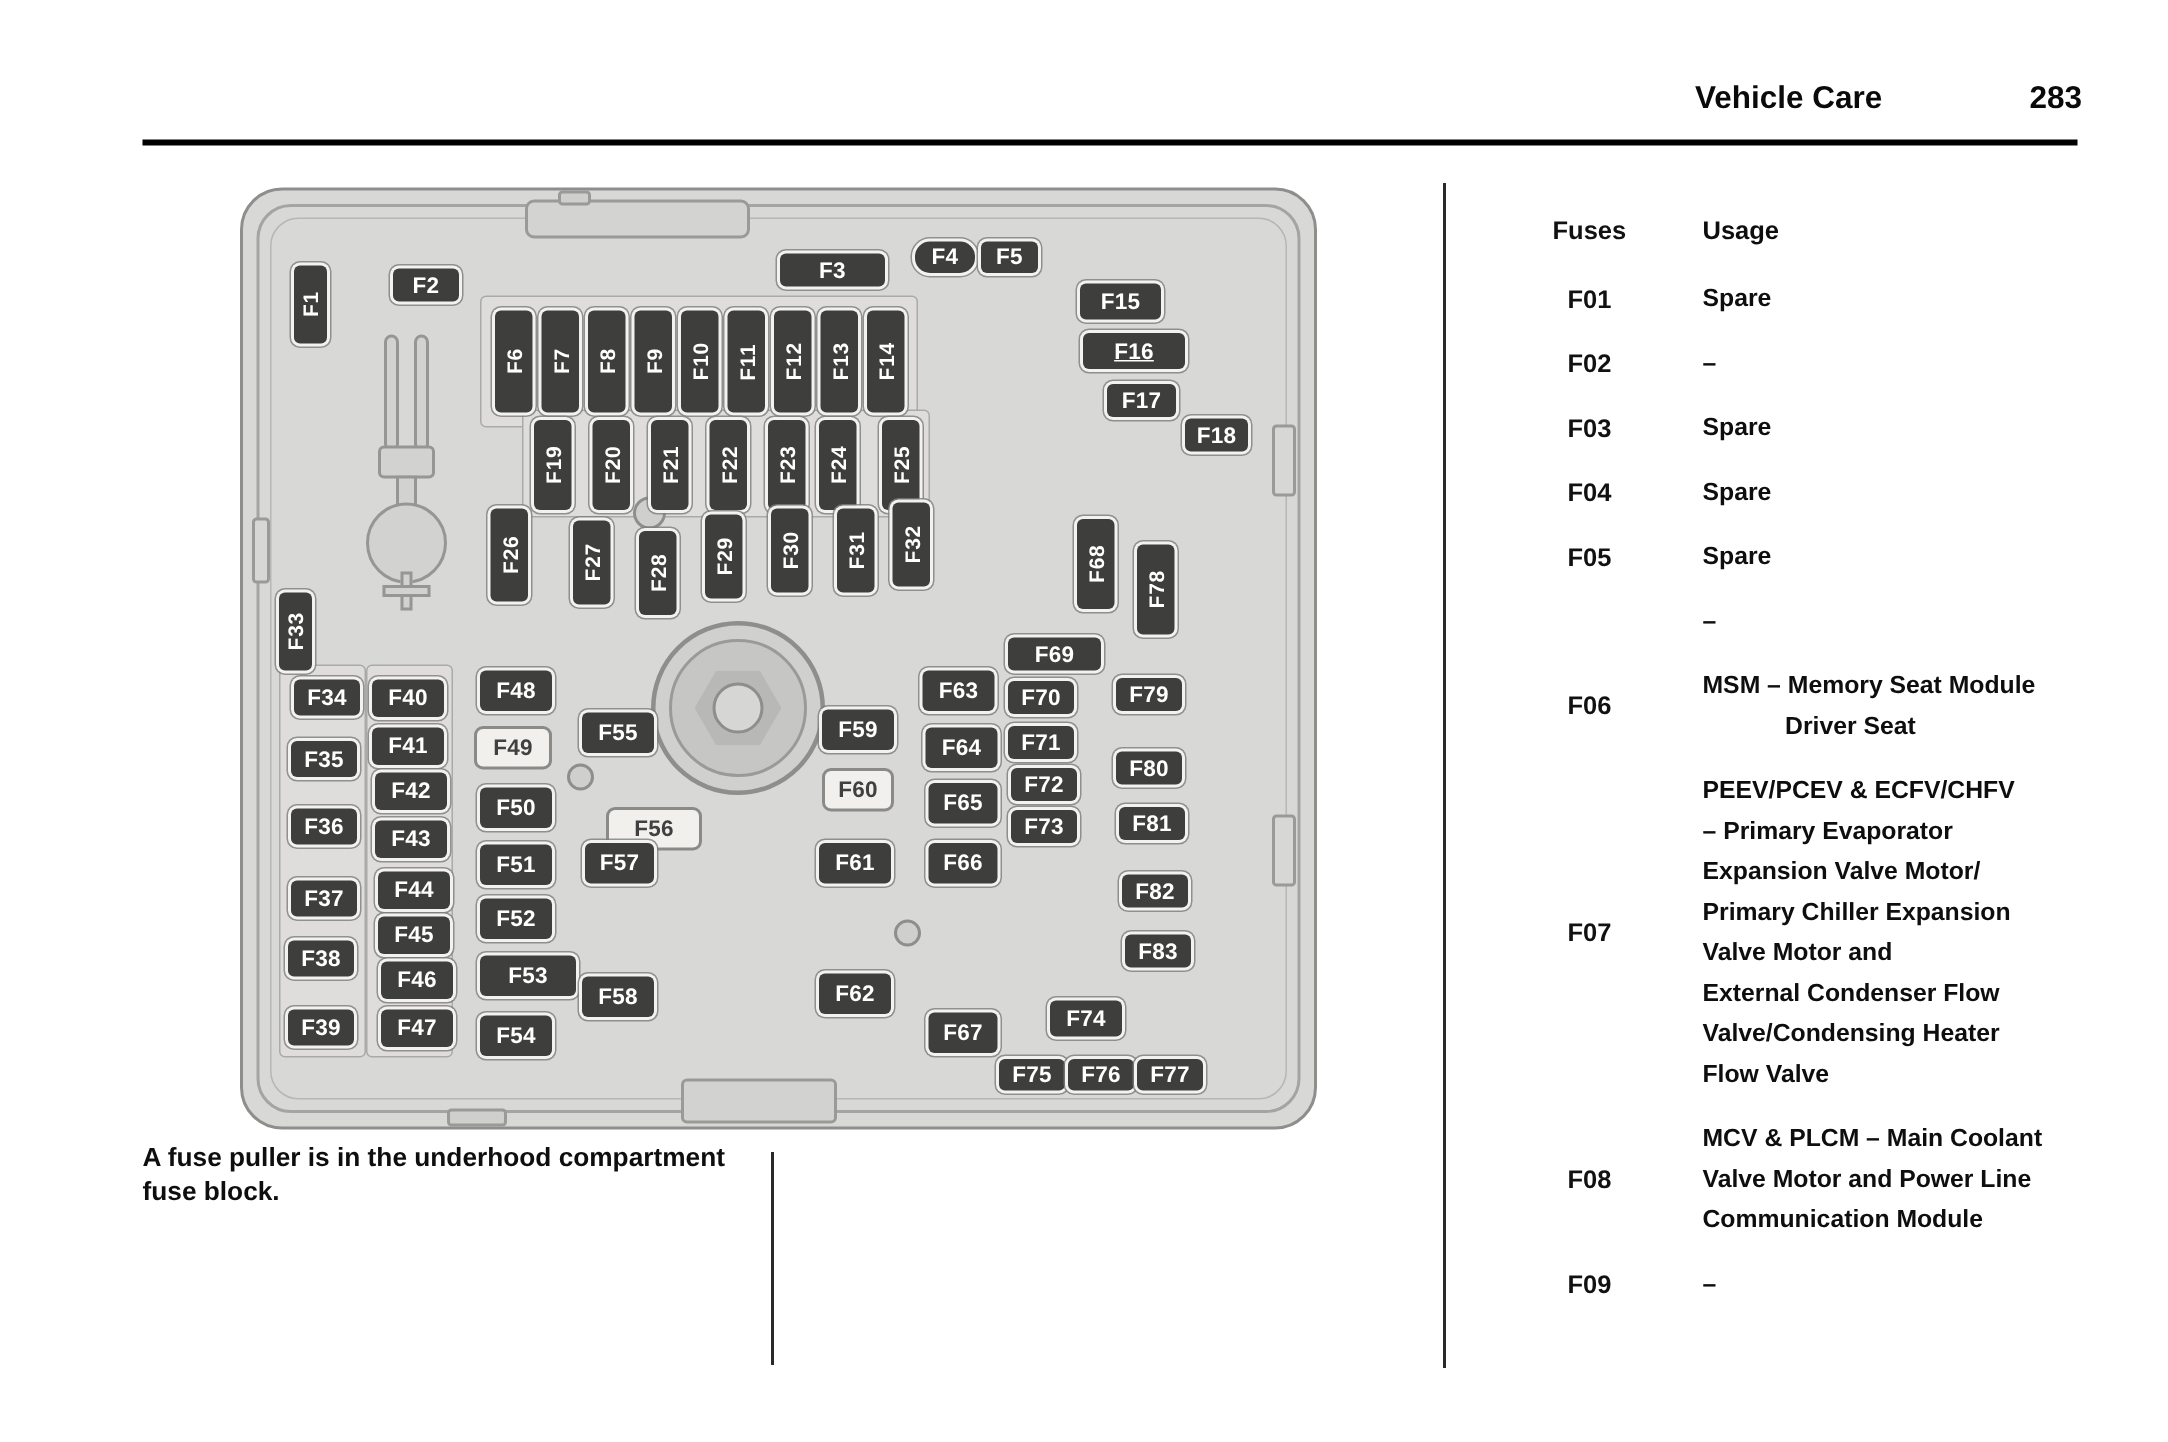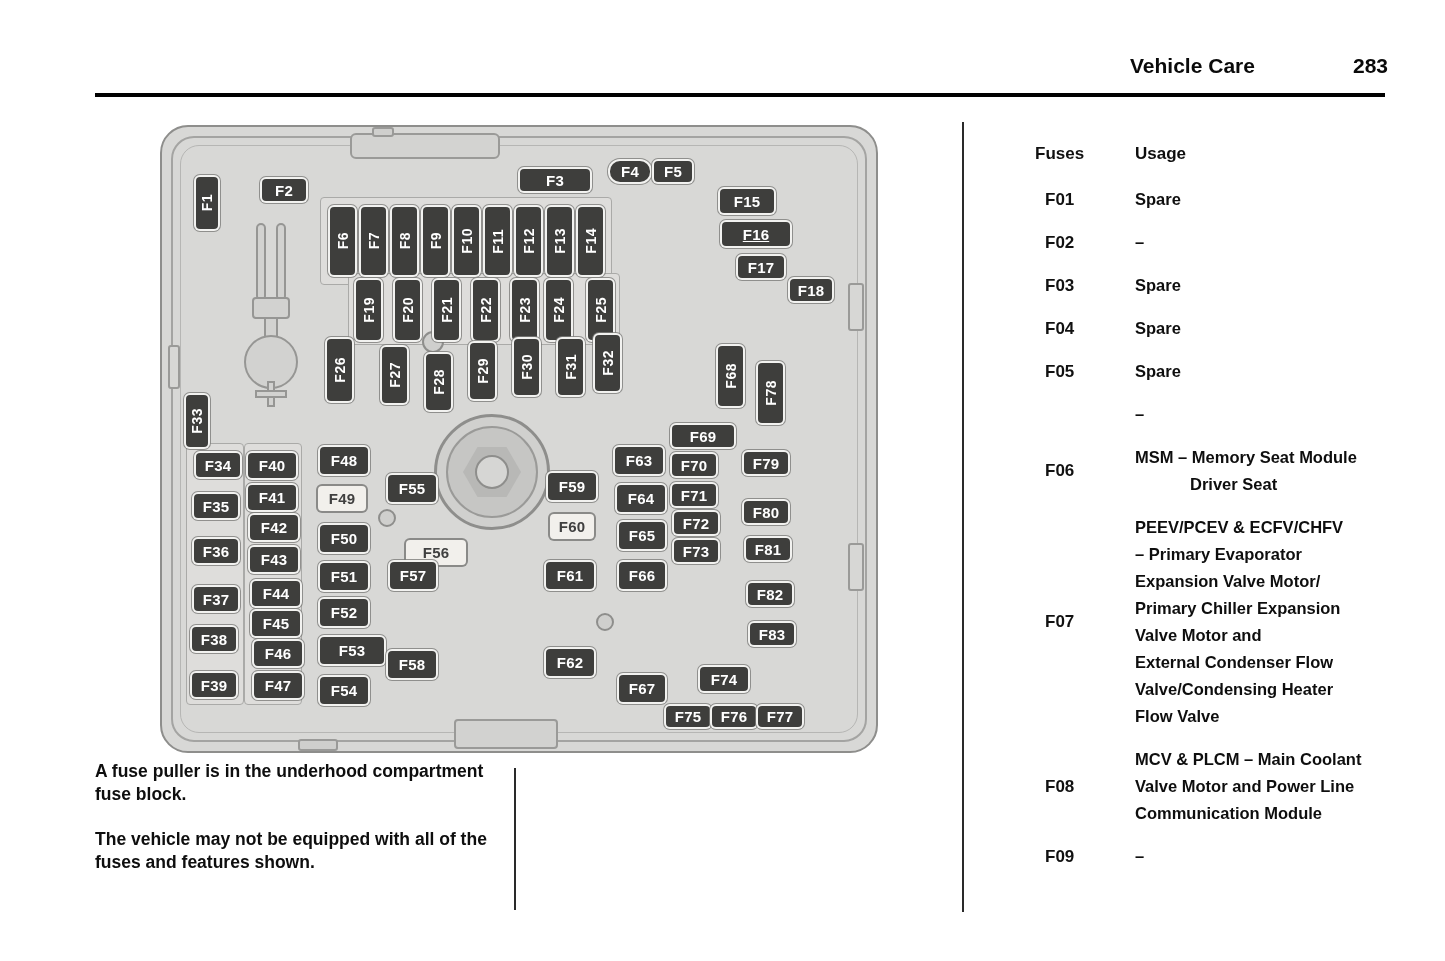--- a/index.html
+++ b/index.html
@@ -400,22 +400,20 @@
       </div>
     </div>
 </div>
 
 <div class="col-divider"></div>
 <div class="caption-divider"></div>
 
 <div class="captions">
   <p>A fuse puller is in the underhood compartment
 fuse block.</p>
-  <p>The vehicle may not be equipped with all of the
-fuses and features shown.</p>
 </div>
 
 <div class="usage-table">
   <div class="trow thead">
     <div class="tcell-fuse">Fuses</div>
     <div class="tcell-usage">Usage</div>
   </div>
   <div id="table-body">
       <div class="trow">
         <div class="tcell-fuse">F01</div>

